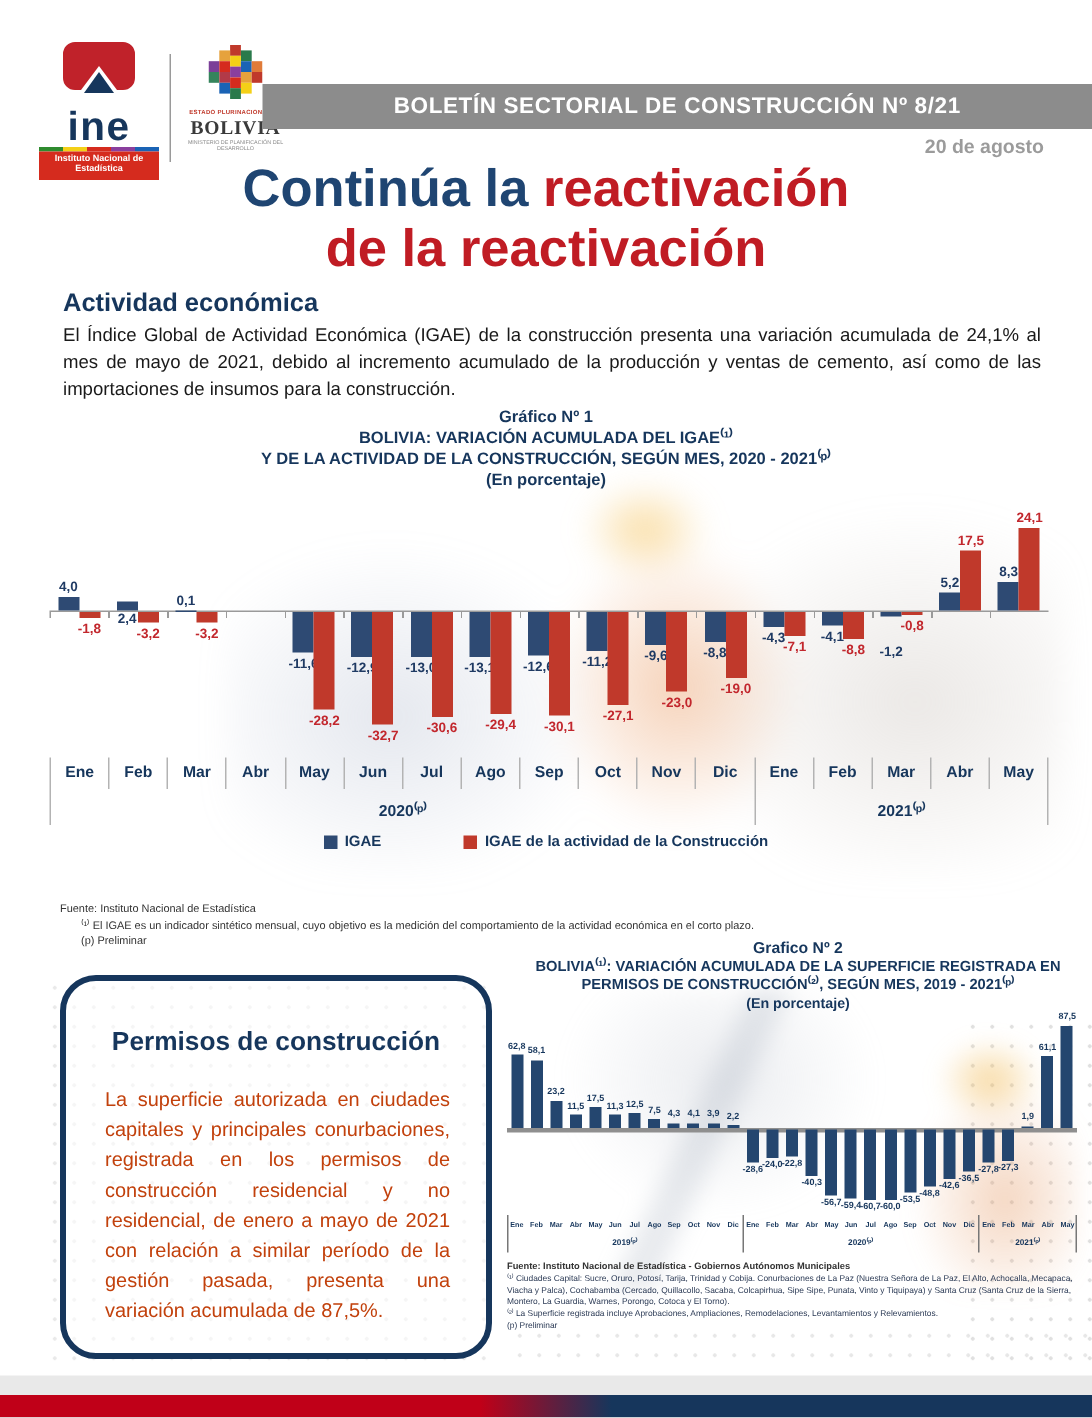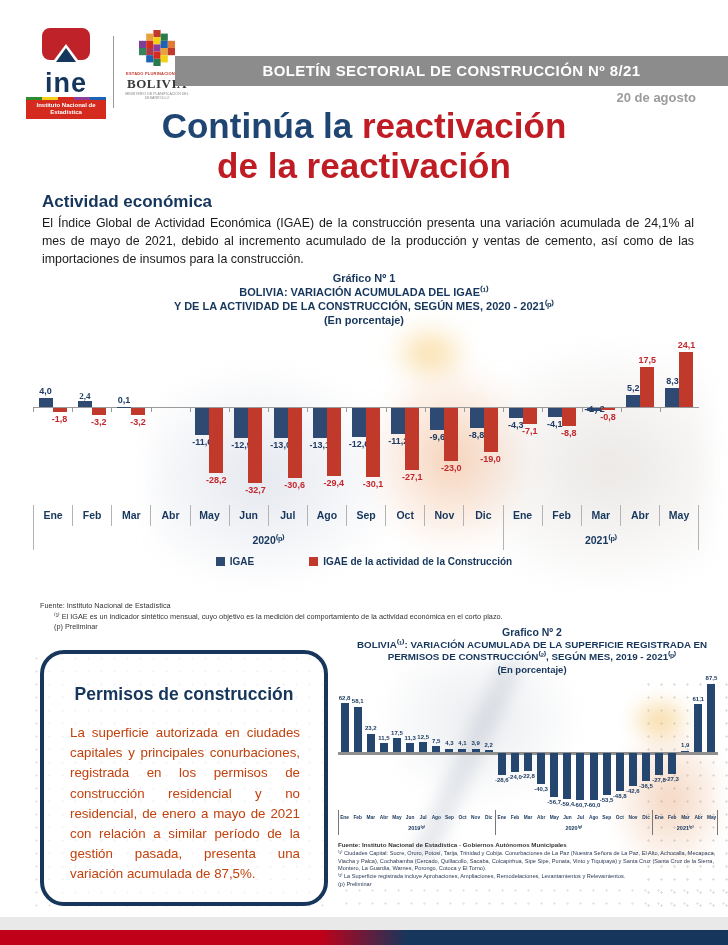--- a/index.html
+++ b/index.html
@@ -171,21 +171,21 @@
   <div class="c1-plot" id="c1-plot">
     <div class="c1-baseline"></div>
   <div class="c-group" style="left: 0px; width: 39.1765px;">
         <div class="cbar" style="width: 14px; left: 5.58824px; background: rgb(46, 74, 115); height: 9.2px; top: 67.8px;"></div>
         <span class="cbar-label lab-blue" style="left: 12.5882px; top: 55.8px;">4,0</span>
         <div class="cbar" style="width: 14px; left: 19.5882px; background: rgb(192, 57, 43); height: 4.14px; top: 78px;"></div>
         <span class="cbar-label lab-red" style="left: 26.5882px; top: 84.14px;">-1,8</span>
       </div>
       <div class="c-group" style="left: 39.1765px; width: 39.1765px;">
         <div class="cbar" style="width: 14px; left: 5.58824px; background: rgb(46, 74, 115); height: 5.52px; top: 71.48px;"></div>
-        <span class="cbar-label lab-blue" style="left: 12.5882px; top: 61px; font-family: Liberation Serif, serif;">2,4</span>
+        <span class="cbar-label lab-blue" style="left: 12.5882px; top: 77px;">2,4</span>
         <div class="cbar" style="width: 14px; left: 19.5882px; background: rgb(192, 57, 43); height: 7.36px; top: 78px;"></div>
         <span class="cbar-label lab-red" style="left: 26.5882px; top: 87.36px;">-3,2</span>
       </div>
       <div class="c-group" style="left: 78.3529px; width: 39.1765px;">
         <div class="cbar" style="width: 14px; left: 5.58824px; background: rgb(46, 74, 115); height: 1px; top: 76.77px;"></div>
         <span class="cbar-label lab-blue" style="left: 12.5882px; top: 64.77px;">0,1</span>
         <div class="cbar" style="width: 14px; left: 19.5882px; background: rgb(192, 57, 43); height: 7.36px; top: 78px;"></div>
         <span class="cbar-label lab-red" style="left: 26.5882px; top: 87.36px;">-3,2</span>
       </div>
       <div class="c-group" style="left: 156.706px; width: 39.1765px;">
@@ -243,21 +243,21 @@
         <span class="cbar-label lab-red" style="left: 26.5882px; top: 96.33px;">-7,1</span>
       </div>
       <div class="c-group" style="left: 509.294px; width: 39.1765px;">
         <div class="cbar" style="width: 14px; left: 5.58824px; background: rgb(46, 74, 115); height: 9.43px; top: 78px;"></div>
         <span class="cbar-label lab-blue" style="left: 12.5882px; top: 89.43px;">-4,1</span>
         <div class="cbar" style="width: 14px; left: 19.5882px; background: rgb(192, 57, 43); height: 17.71px; top: 78px;"></div>
         <span class="cbar-label lab-red" style="left: 26.5882px; top: 97.71px;">-8,8</span>
       </div>
       <div class="c-group" style="left: 548.471px; width: 39.1765px;">
         <div class="cbar" style="width: 14px; left: 5.58824px; background: rgb(46, 74, 115); height: 2.76px; top: 78px;"></div>
-        <span class="cbar-label lab-blue" style="left: 12.5882px; top: 75px; font-family: Liberation Mono, monospace;">-1,2</span>
+        <span class="cbar-label lab-blue" style="left: 12.5882px; top: 99px;">-1,2</span>
         <div class="cbar" style="width: 14px; left: 19.5882px; background: rgb(192, 57, 43); height: 1.84px; top: 78px;"></div>
         <span class="cbar-label lab-red" style="left: 26.5882px; top: 81.84px;">-0,8</span>
       </div>
       <div class="c-group" style="left: 587.647px; width: 39.1765px;">
         <div class="cbar" style="width: 14px; left: 5.58824px; background: rgb(46, 74, 115); height: 11.96px; top: 65.04px;"></div>
         <span class="cbar-label lab-blue" style="left: 12.5882px; top: 53.04px;">5,2</span>
         <div class="cbar" style="width: 14px; left: 19.5882px; background: rgb(192, 57, 43); height: 40.25px; top: 36.75px;"></div>
         <span class="cbar-label lab-red" style="left: 26.5882px; top: 24.75px;">17,5</span>
       </div>
       <div class="c-group" style="left: 626.824px; width: 39.1765px;">

